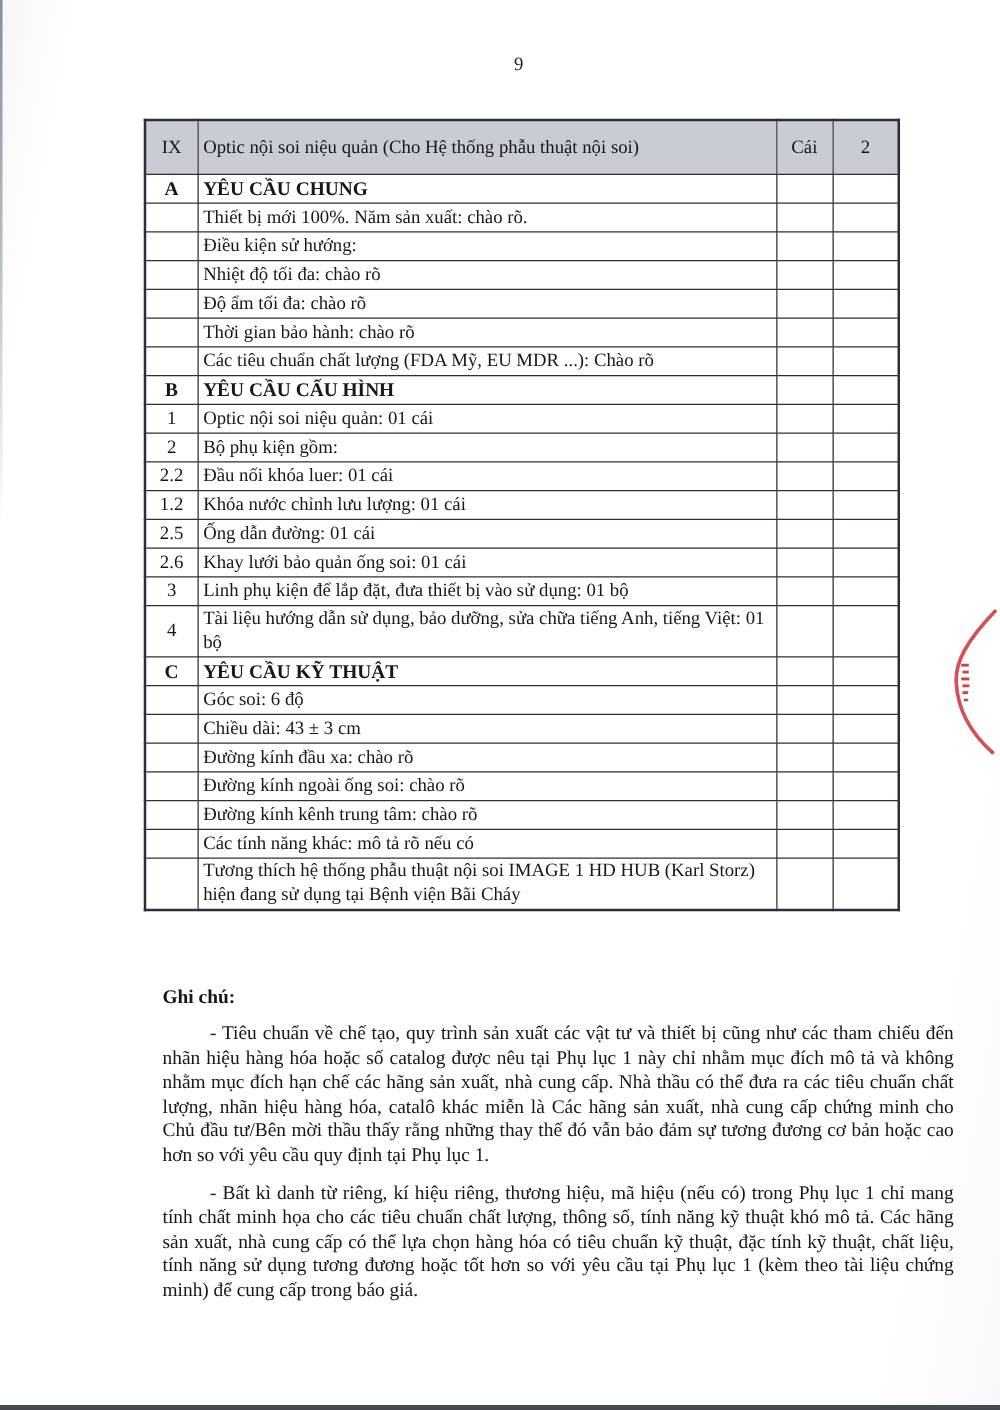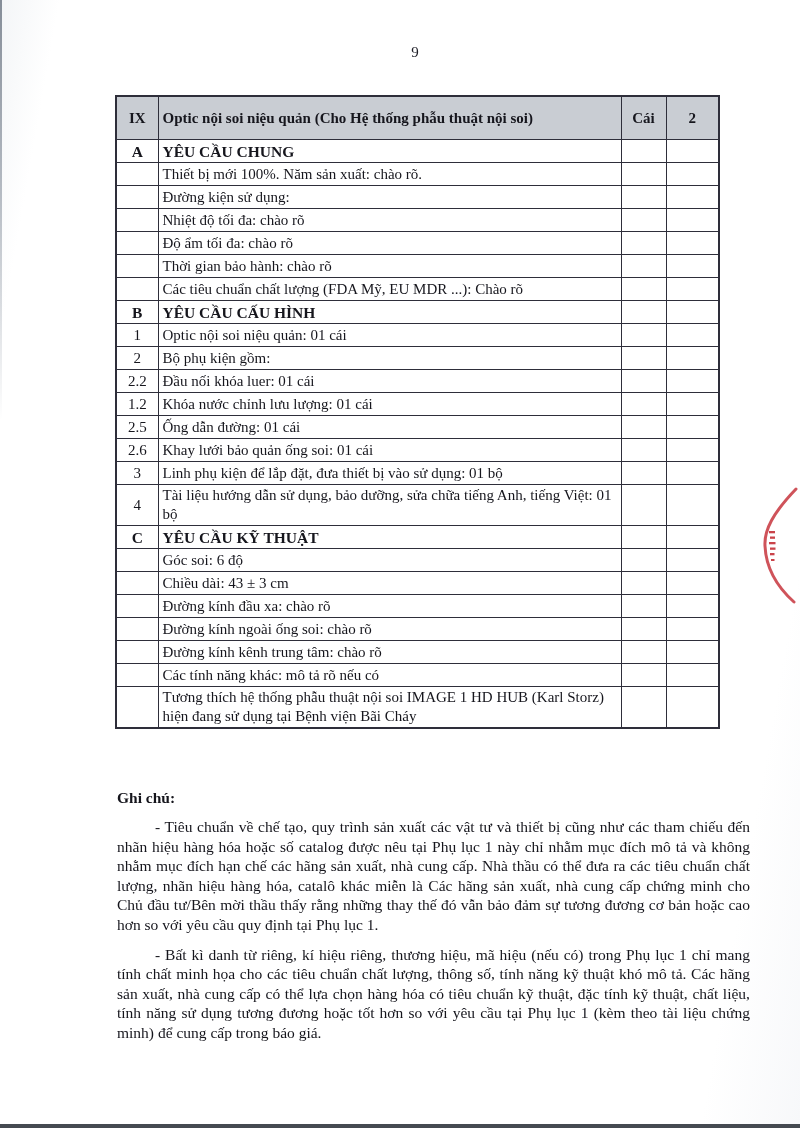--- a/index.html
+++ b/index.html
@@ -21,29 +21,29 @@
     position:absolute; left:115px; top:95px; width:603px;
     border-collapse:collapse; table-layout:fixed;
     font-size:15px; color:#16161d;
   }
   table.spec th, table.spec td {
     border:1px solid #2e2e3a; padding:1px 4px; line-height:19px;
     vertical-align:middle; overflow:hidden;
   }
   table.spec { border:2px solid #2e2e3a; }
   table.spec thead th {
-    background:#c9cdd3; font-weight:bold; height:40px; font-size:15px;
+    background:#c9cdd3; font-weight:normal; height:40px; font-size:15px;
   }
   th.h-desc { text-align:left; padding-left:8px; }
   tbody tr { height:23px; }
   td.col-code { text-align:center; }
   td.col-desc { padding-left:8px; }
   tr.section-row td { font-weight:bold; font-size:15.5px; }
   .notes {
-    position:absolute; left:117px; top:789px; width:633px;
+    position:absolute; left:130px; top:789px; width:633px;
     font-size:15.5px; color:#15151c;
   }
   .notes-title { font-weight:bold; font-size:15.5px; }
   .notes p {
     margin:10px 0 0 0; text-align:justify; text-indent:38px;
     line-height:19.6px;
   }
   .stamp { position:absolute; left:758px; top:486px; width:42px; height:118px; }
   .scan-edge-left {
     position:absolute; left:0; top:0; width:2px; height:420px;
@@ -84,21 +84,21 @@
           <td class="col-qty"></td>
         </tr>
         <tr>
           <td class="col-code"></td>
           <td class="col-desc">Thiết bị mới 100%. Năm sản xuất: chào rõ.</td>
           <td class="col-unit"></td>
           <td class="col-qty"></td>
         </tr>
         <tr>
           <td class="col-code"></td>
-          <td class="col-desc">Đường kiện sử dụng:</td>
+          <td class="col-desc">Điều kiện sử hướng:</td>
           <td class="col-unit"></td>
           <td class="col-qty"></td>
         </tr>
         <tr>
           <td class="col-code"></td>
           <td class="col-desc">Nhiệt độ tối đa: chào rõ</td>
           <td class="col-unit"></td>
           <td class="col-qty"></td>
         </tr>
         <tr>

